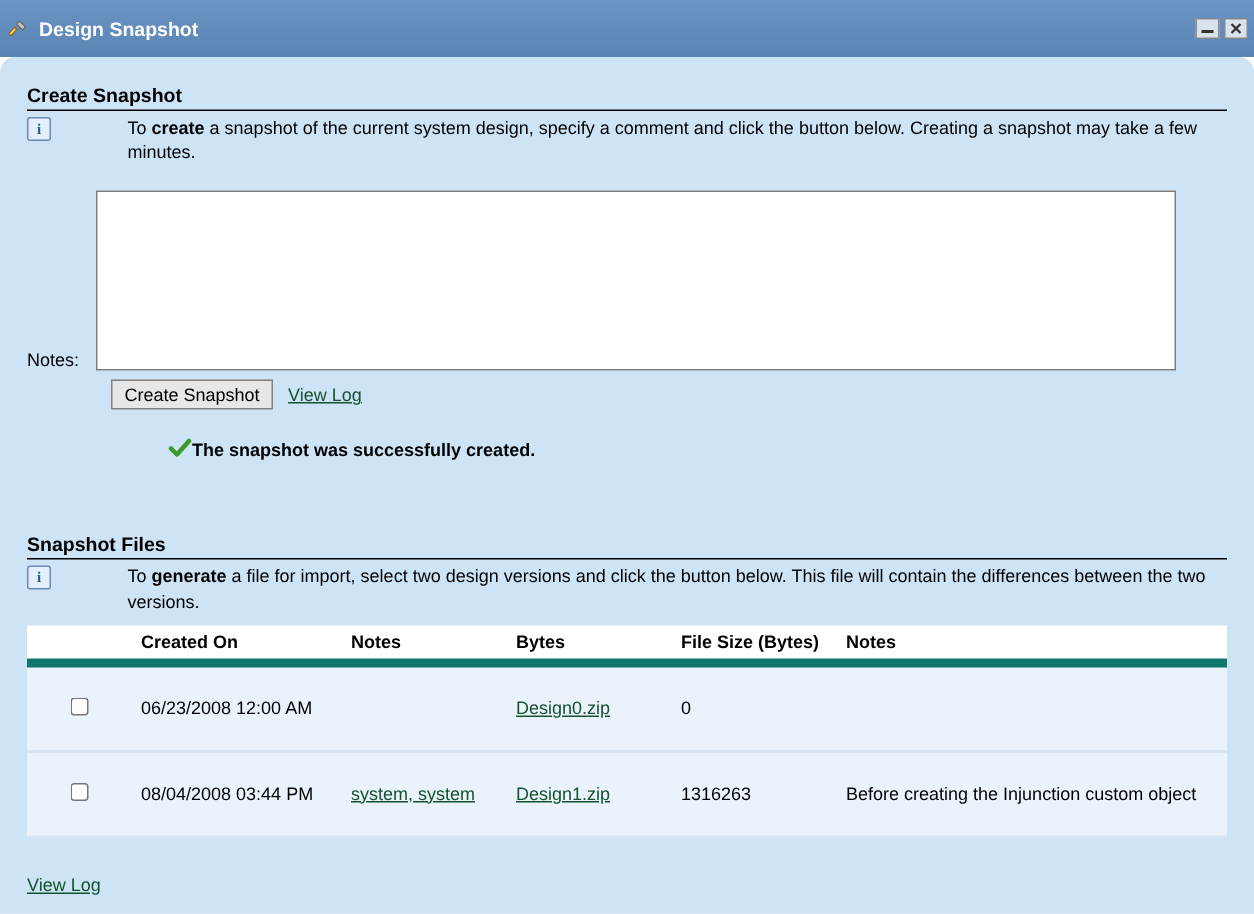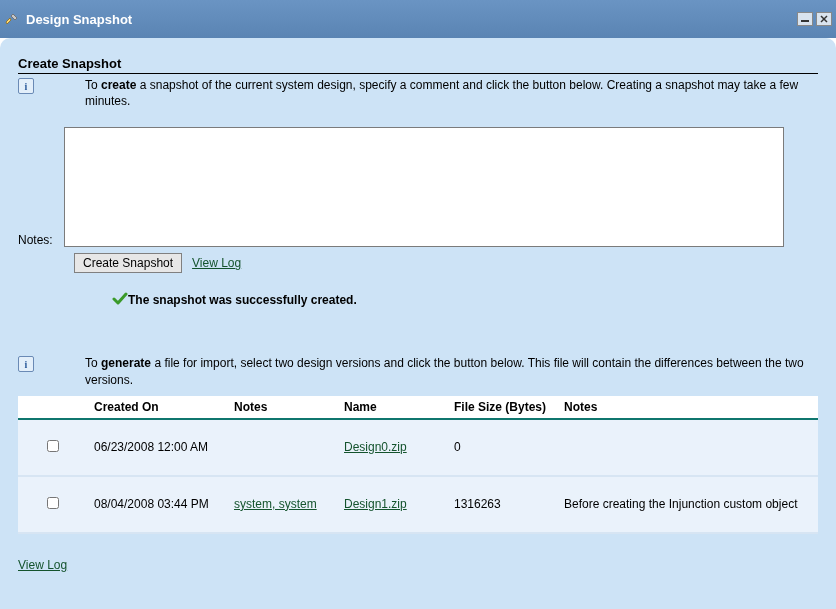--- a/index.html
+++ b/index.html
@@ -122,21 +122,21 @@
       width: 100%;
       border-collapse: collapse;
       font-size: 12px;
       margin-top: 8px;
     }
     table.files th {
       text-align: left;
       background: #fff;
       font-weight: bold;
       padding: 4px 6px;
-      border-bottom: 2px solid #0f766e;
+      border-bottom: 6px solid #0f766e;
     }
     table.files td {
       padding: 20px 6px;
       border-top: 2px solid #d7e5f3;
       border-bottom: 2px solid #d7e5f3;
       vertical-align: top;
       background: #eaf2fb;
     }
     table.files tr.alt td {
       background: #eaf2fb;
@@ -207,34 +207,35 @@
     <span class="check-icon">
       <svg width="16" height="16" viewBox="0 0 16 16">
         <path d="M2 8 L6 12 L14 3" fill="none" stroke="#3a9a2a" stroke-width="3" stroke-linecap="round" stroke-linejoin="round"></path>
       </svg>
     </span>
     <span class="success-text">The snapshot was successfully created.</span>
   </div>
 
   <div class="gap-block"></div>
 
+  <div class="section-head">Snapshot Files</div>
   <div class="info-row">
     <span class="info-icon">i</span>
     <span class="info-text">
       <span>To </span><b>generate</b><span> a file for import, select two design versions and click the button below. This file will contain the differences between the two versions.</span>
     </span>
   </div>
 
   <table class="files">
     <thead>
       <tr>
         <th class="col-check"></th>
         <th class="col-created">Created On</th>
         <th class="col-author">Notes</th>
-        <th class="col-name">Name</th>
+        <th class="col-name">Bytes</th>
         <th class="col-size">File Size (Bytes)</th>
         <th>Notes</th>
       </tr>
     </thead>
     <tbody>
       <tr>
         <td class="col-check"><input type="checkbox" style=""></td>
         <td>06/23/2008 12:00 AM</td>
         <td></td>
         <td><a class="link">Design0.zip</a></td>

